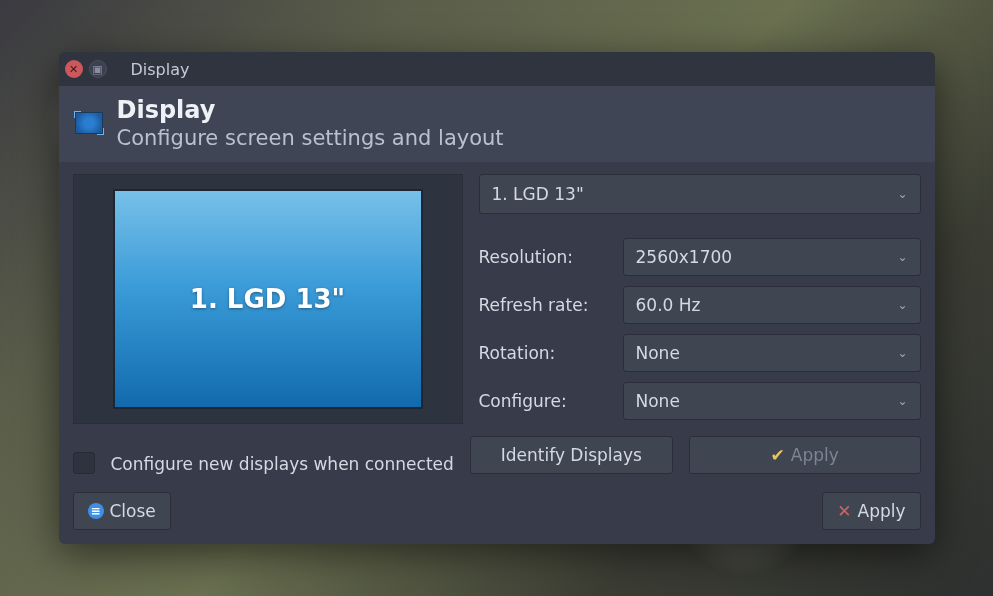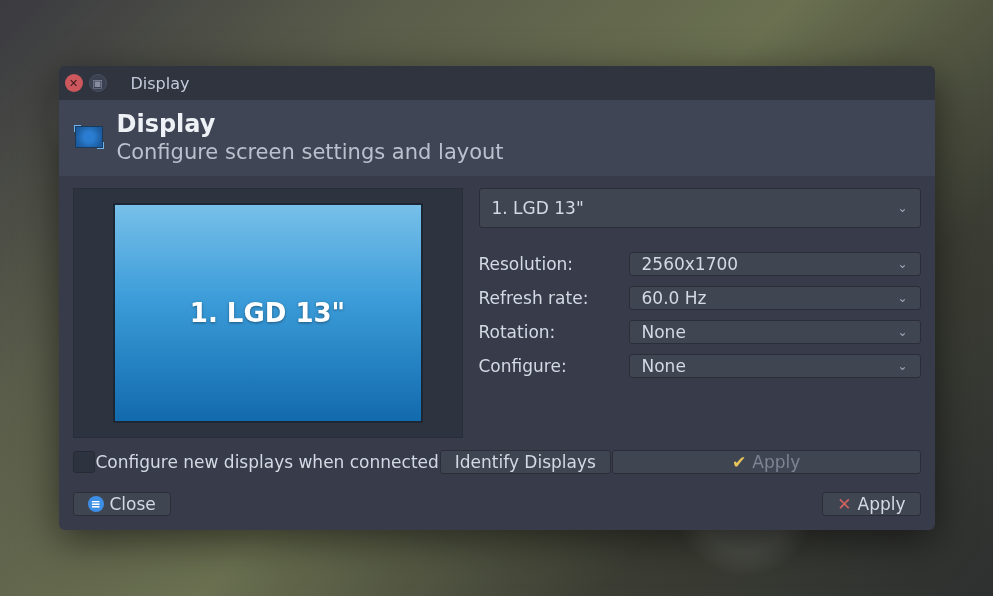--- a/index.html
+++ b/index.html
@@ -79,51 +79,51 @@
     border: 2px solid #1d2733;
     display: flex; align-items: center; justify-content: center;
     color: #fff; font-size: 26px; font-weight: bold;
     text-shadow: 0 1px 3px rgba(0,0,0,0.4);
   }
   .controls { flex: 1; display: flex; flex-direction: column; gap: 10px; }
   .combo, .btn {
     background: #404552;
     border: 1px solid #2b2e39;
     color: #d3dae3;
-    height: 24px;
+    height: 38px;
     border-radius: 3px;
     display: flex;
     align-items: center;
     padding: 0 12px;
     font-size: 17px;
   }
   .combo { justify-content: space-between; }
   .combo .chev { color: #a0a8b8; font-size: 12px; }
   .display-combo { height: 40px; margin-bottom: 14px; }
   .form-grid {
     display: grid;
     grid-template-columns: 140px 1fr;
-    gap: 10px 10px;
+    gap: 10px 4px;
     align-items: center;
   }
   .form-label { font-size: 17px; color: #d3dae3; }
   .options-row {
     display: flex;
-    align-items: center;
-    gap: 1px;
+    align-items: flex-end;
+    gap: 16px;
   }
   .checkbox {
     width: 22px; height: 22px;
     background: #2e3340;
     border: 1px solid #262a33;
     border-radius: 3px;
     flex: none;
   }
   .chk-label { font-size: 17px; flex: none; }
-  .options-row .btn { padding: 0 14px; }
+  .options-row .btn { padding: 0 30px; }
   .apply-btn { flex: 1; justify-content: center; color: #7d8494; }
   .apply-btn .check { color: #e6c65a; margin-right: 6px; font-weight: bold; }
   .footer {
     display: flex;
     justify-content: space-between;
     padding: 4px 14px 14px 14px;
   }
   .footer .btn { padding: 0 14px; gap: 6px; }
   .help-icon {
     width: 16px; height: 16px; border-radius: 50%;

